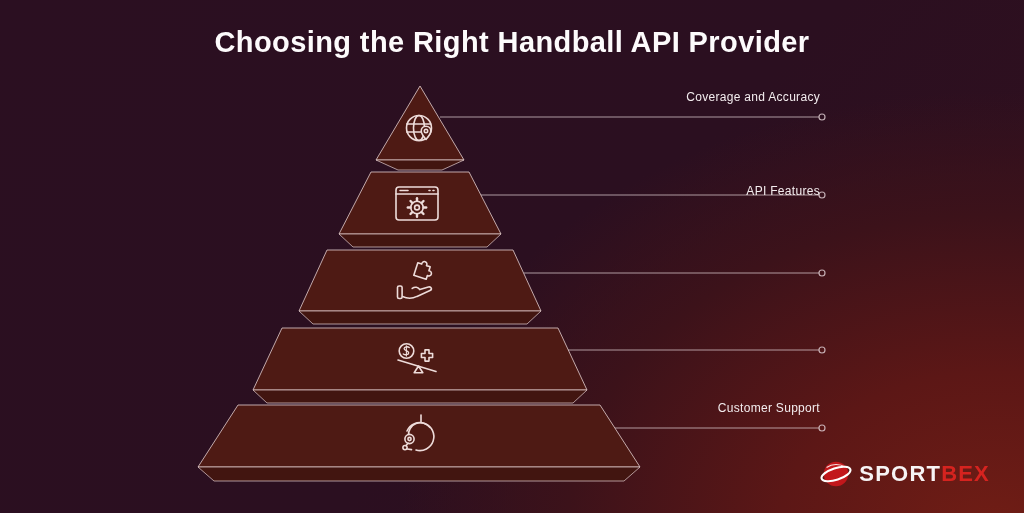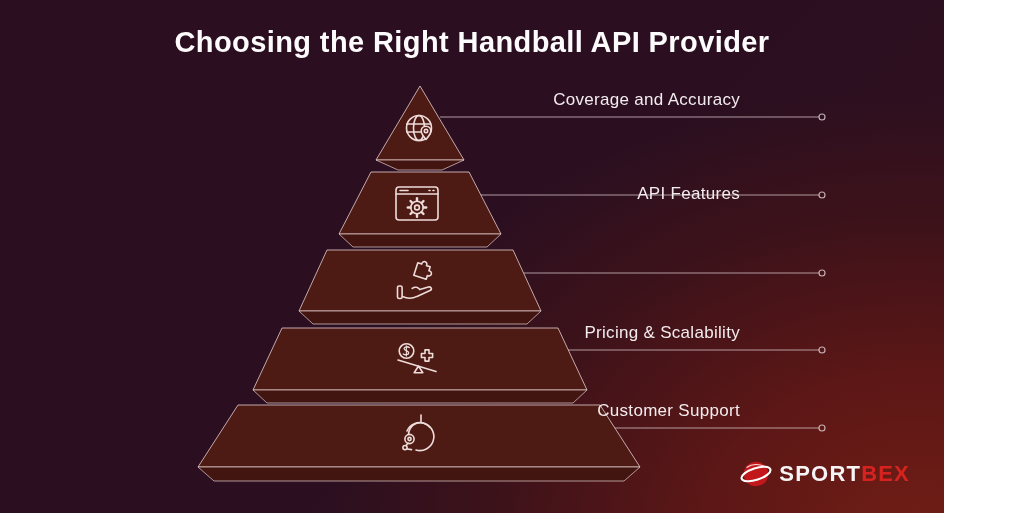--- a/index.html
+++ b/index.html
@@ -1,18 +1,18 @@
 <!DOCTYPE html>
 <html><head>
 <meta charset="utf-8">
 <style>
   html,body{margin:0;padding:0;}
   .stage{
     position:relative;
-    width:944px;height:513px;
+    width:1024px;height:513px;
     overflow:hidden;
     font-family:"Liberation Sans", sans-serif;
     background:
       radial-gradient(760px 560px at 97% 103%, #701d15 0%, #5c1716 28%, #3c121a 56%, rgba(43,15,32,0) 78%),
       linear-gradient(135deg, #2b0f21 0%, #2b0f20 55%, #31101e 100%);
   }
   .title{
     position:absolute;top:26px;left:0;width:100%;
     text-align:center;
     color:#fdfbfc;
@@ -20,21 +20,21 @@
   }
   .pyramid-svg{position:absolute;left:0;top:0;}
   .face{fill:#4e1a14;stroke:#d9c3c4;stroke-width:1;stroke-opacity:.85;}
   .underside{fill:#421510;stroke:#d9c3c4;stroke-width:1;stroke-opacity:.75;}
   .icon{stroke:#eedcda;stroke-width:1.6;fill:none;stroke-linecap:round;stroke-linejoin:round;}
   .icon-fill{fill:#4e1a14;}
   .connector{stroke:#d9c8cc;stroke-width:1;stroke-opacity:.75;}
   .connector-end{fill:none;stroke:#d9c8cc;stroke-width:1.2;stroke-opacity:.85;}
   .level-label{
     position:absolute;right:204px;
-    color:#f3ecee;font-size:17px;font-weight:500;
+    color:#f3ecee;font-size:12px;font-weight:500;
     letter-spacing:.3px;white-space:nowrap;
   }
   .logo{
     position:absolute;right:34px;bottom:22px;
     display:flex;align-items:center;gap:6px;
   }
   .logo-text{font-size:22px;font-weight:800;letter-spacing:1.2px;line-height:1;}
   .logo-text .p1{color:#f7f4f5;}
   .logo-text .p2{color:#d6231f;}
 </style>
@@ -133,21 +133,20 @@
       <circle class="connector-end" cx="822" cy="273" r="3"></circle>
       <line class="connector" x1="568" y1="350" x2="819" y2="350"></line>
       <circle class="connector-end" cx="822" cy="350" r="3"></circle>
       <line class="connector" x1="615" y1="428" x2="819" y2="428"></line>
       <circle class="connector-end" cx="822" cy="428" r="3"></circle>
     </g>
   </svg>
 
   <div class="level-label" style="top:90px">Coverage and Accuracy</div>
   <div class="level-label" style="top:184px">API Features</div>
-  <div class="level-label" style="top:323px">Pricing &amp; Scalability</div>
   <div class="level-label" style="top:401px">Customer Support</div>
 
   <div class="logo">
     <svg width="34" height="34" viewBox="-18 -18 36 36">
       <circle r="13" fill="#c2171b"></circle>
       <ellipse rx="16" ry="6.2" transform="rotate(-18)" fill="none" stroke="#ffffff" stroke-width="2.2"></ellipse>
       <path d="M -10,-7 C -4,-11 4,-11 9.5,-7.5" fill="none" stroke="#ffffff" stroke-width="1.3" opacity="0.85"></path>
     </svg>
     <div class="logo-text">
       <span class="p1">SPORT</span><span class="p2">BEX</span>

